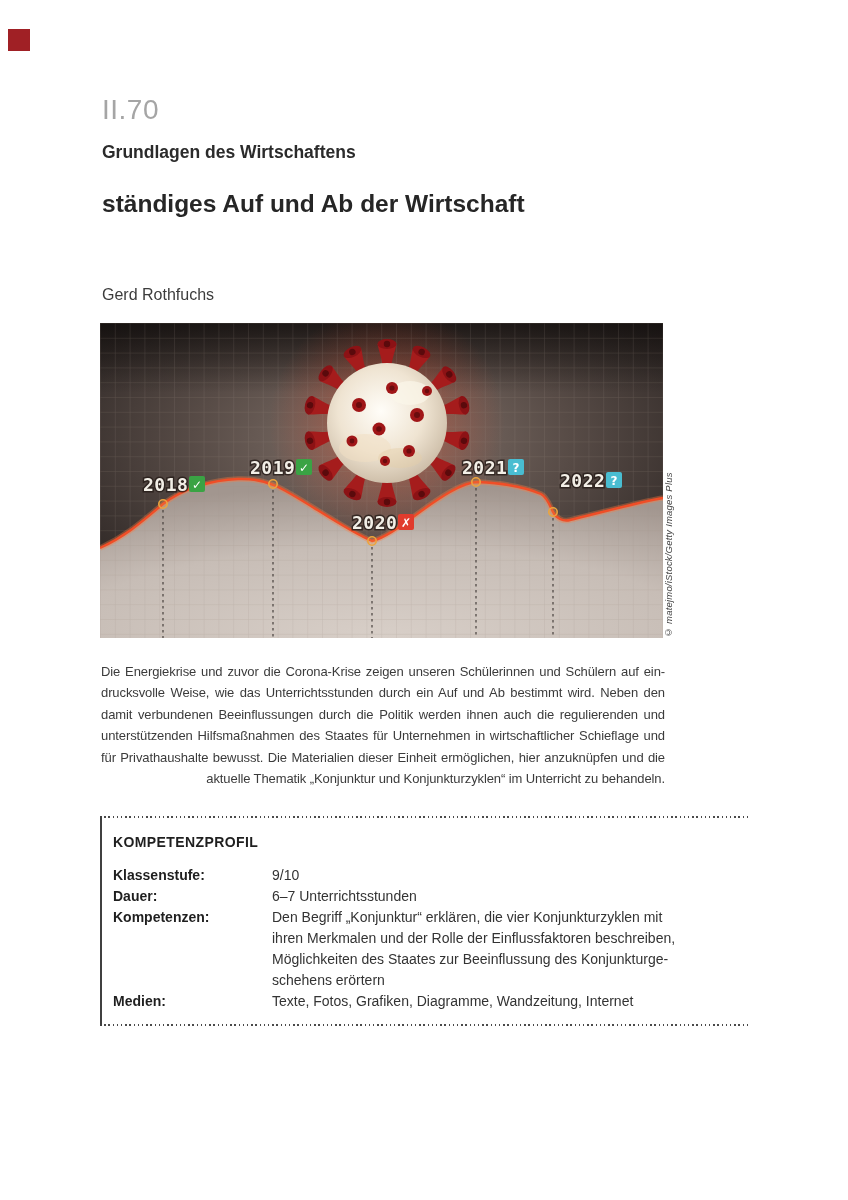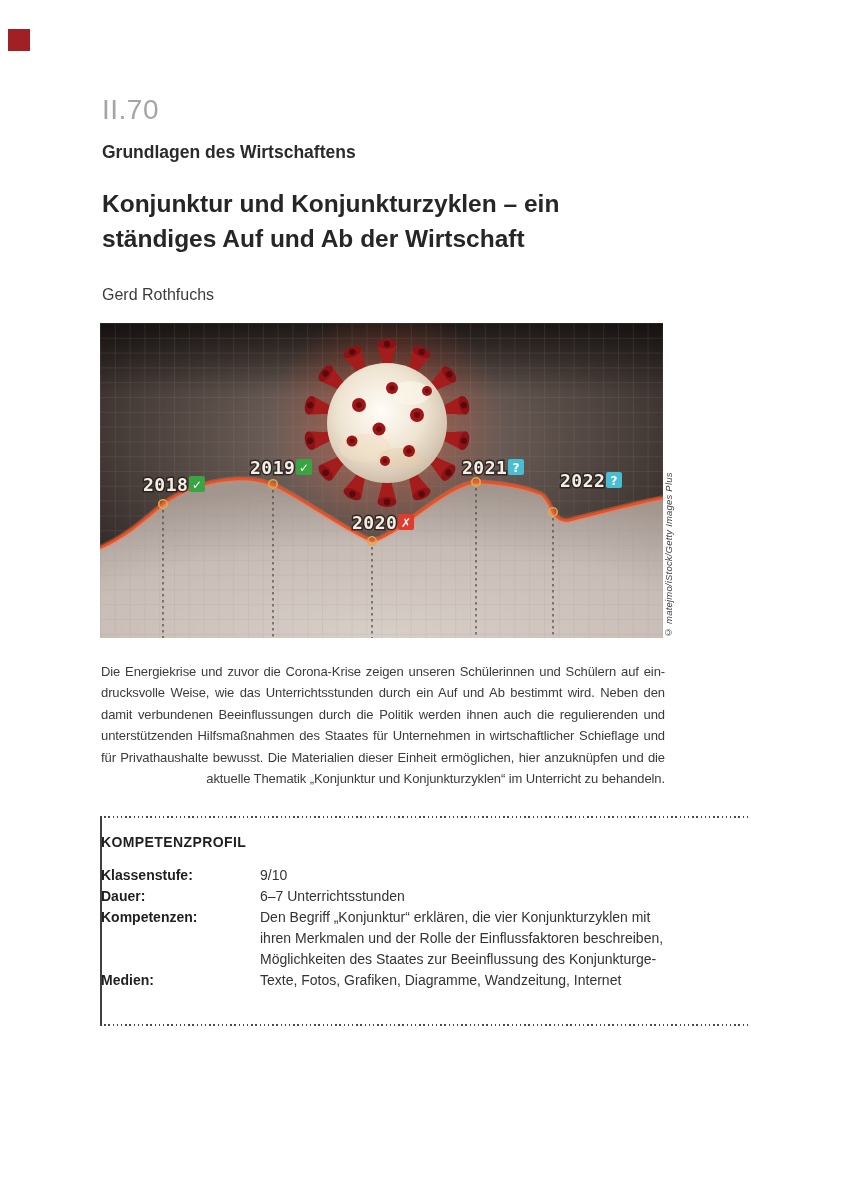--- a/index.html
+++ b/index.html
@@ -37,21 +37,21 @@
   .intro .lastline{text-align:right;}
 
   .kprofil{
     left:100px;top:816px;width:648px;height:210px;
     box-sizing:border-box;
     background:
       repeating-linear-gradient(90deg,#4a4a4a 0 1.5px,transparent 1.5px 4.2px) top left/100% 2px no-repeat,
       repeating-linear-gradient(90deg,#4a4a4a 0 1.5px,transparent 1.5px 4.2px) bottom left/100% 2px no-repeat;
   }
   .kprofil .leftrule{position:absolute;left:0;top:0;width:1.5px;height:210px;background:#404040;}
-  .kprofil-inner{padding:18px 10px 0 1px;}
+  .kprofil-inner{padding:18px 10px 0 13px;}
   .kprofil h3{
     margin:0 0 15px 0;font-size:14px;font-weight:bold;color:#1f1f1f;letter-spacing:.4px;
   }
   .krow{display:grid;grid-template-columns:159px 1fr;font-size:14px;line-height:21px;color:#333;}
   .krow .klabel{font-weight:bold;color:#1f1f1f;}
 
   svg text.yearlbl{
     font-family:"DejaVu Sans Mono",monospace;
     font-weight:bold;font-size:18px;fill:#f3efe7;
     paint-order:stroke;stroke:rgba(38,28,24,.8);stroke-width:3px;
@@ -63,21 +63,20 @@
   }
 </style>
 </head>
 <body>
 
 <div class="abs corner-mark"></div>
 
 <div class="abs section-code">II.70</div>
 <div class="abs series-label">Grundlagen des Wirtschaftens</div>
 <div class="abs page-title">
-  <div>Konjunktur und Konjunkturzyklen – ein</div>
   <div>ständiges Auf und Ab der Wirtschaft</div>
 </div>
 <div class="abs author">Gerd Rothfuchs</div>
 
 <div class="abs figure-wrap">
 <svg width="563" height="315" viewBox="0 0 563 315">
   <defs>
     <radialGradient id="bgGrad" cx="50%" cy="38%" r="75%">
       <stop offset="0%" stop-color="#84756d"></stop>
       <stop offset="45%" stop-color="#574b46"></stop>
@@ -224,20 +223,21 @@
     <div class="krow">
       <div class="klabel">Dauer:</div>
       <div>6–7 Unterrichtsstunden</div>
     </div>
     <div class="krow">
       <div class="klabel">Kompetenzen:</div>
       <div>
         <div>Den Begriff „Konjunktur“ erklären, die vier Konjunkturzyklen mit</div>
         <div>ihren Merkmalen und der Rolle der Einflussfaktoren beschreiben,</div>
         <div>Möglichkeiten des Staates zur Beeinflussung des Konjunkturge-</div>
+        <div>schehens erörtern</div>
       </div>
     </div>
     <div class="krow">
       <div class="klabel">Medien:</div>
       <div>Texte, Fotos, Grafiken, Diagramme, Wandzeitung, Internet</div>
     </div>
   </div>
 </div>
 
 </body></html>

